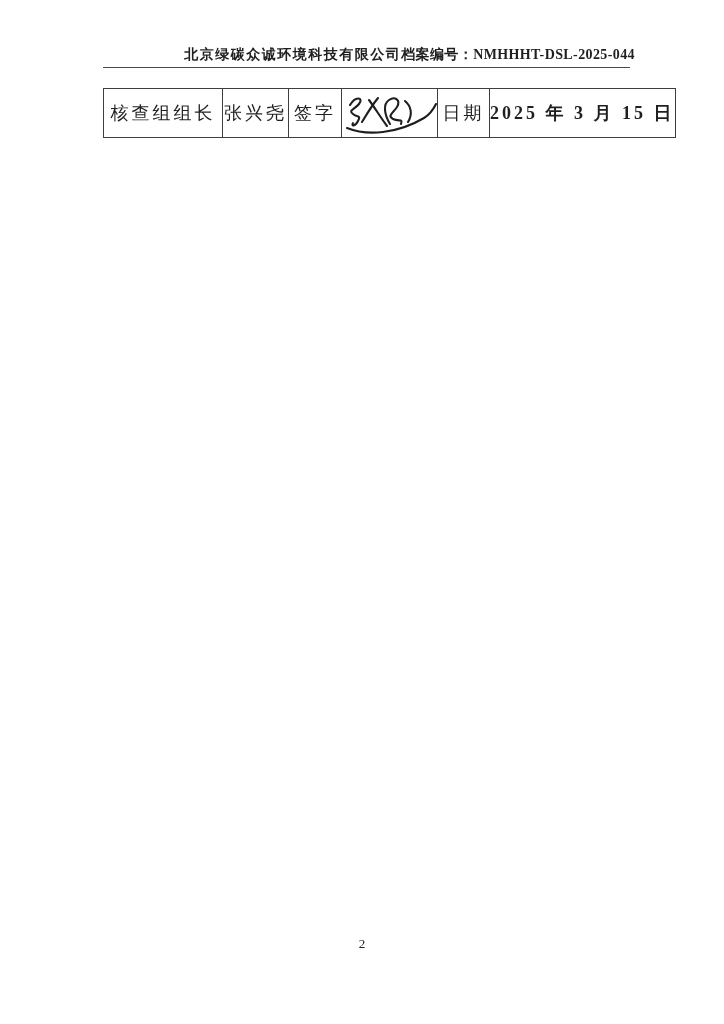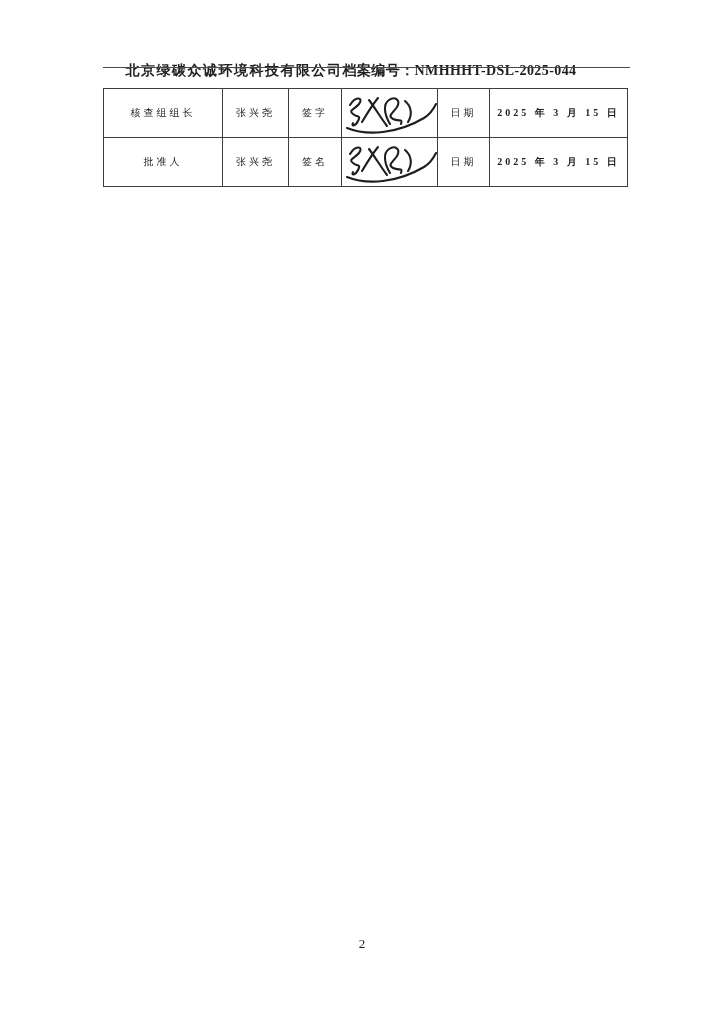--- a/index.html
+++ b/index.html
@@ -7,32 +7,32 @@
     position: relative;
     width: 724px;
     height: 1024px;
     background: #ffffff;
     font-family: "Liberation Serif", "DejaVu Serif", serif;
     color: #1f1f1f;
     overflow: hidden;
   }
   .doc-header {
     position: absolute;
-    left: 89px;
+    left: 111px;
     top: 46px;
     width: 524px;
     display: flex;
-    justify-content: center;
+    justify-content: flex-end;
     align-items: baseline;
     font-size: 14px;
     font-weight: bold;
     white-space: nowrap;
   }
   .company-name { letter-spacing: 1.5px; }
-  .file-no-group { letter-spacing: 0.4px; margin-top: 16px; }
+  .file-no-group { letter-spacing: 0.4px; }
   .header-rule {
     position: absolute;
     left: 103px;
     top: 67px;
     width: 527px;
     height: 0;
     border-top: 1.3px solid #4a4a4a;
   }
   table.sign-table {
     position: absolute;
@@ -40,21 +40,21 @@
     top: 88px;
     border-collapse: collapse;
     table-layout: fixed;
   }
   table.sign-table td {
     border: 1px solid #3e3e3e;
     height: 48px;
     padding: 0;
     text-align: center;
     vertical-align: middle;
-    font-size: 10px;
+    font-size: 18px;
     letter-spacing: 3px;
     white-space: nowrap;
   }
   td.date-cell { letter-spacing: 0.5px; font-weight: bold; }
   .sig-wrap {
     position: relative;
     width: 100%;
     height: 48px;
     overflow: visible;
   }
@@ -115,37 +115,18 @@
               <path d="M27,9 C33,17 39,27 45,35"></path>
               <path d="M48,33 C42,23 41,13 47,9 C53,5 59,9 55,16 C51,22 45,25 51,28 C57,31 61,27 59,33"></path>
               <path d="M63,10 C69,15 71,23 66,31"></path>
               <path d="M5,37 C25,45 55,43 82,27 C87,24 91,19 94,13"></path>
             </svg>
           </div>
         </td>
         <td>日期</td>
         <td class="date-cell">2025 年 3 月 15 日</td>
       </tr>
-      <tr>
-        <td>批准人</td>
-        <td>张兴尧</td>
-        <td>签名</td>
-        <td>
-          <div class="sig-wrap">
-            <svg class="sig-dark" width="96" height="44" viewBox="0 0 96 44">
-              <path d="M8,14 C14,4 22,7 17,13 C12,19 6,19 11,23 C16,27 19,24 16,30 C13,36 9,35 11,32"></path>
-              <path d="M20,31 C26,21 31,13 36,7"></path>
-              <path d="M27,9 C33,17 39,27 45,35"></path>
-              <path d="M48,33 C42,23 41,13 47,9 C53,5 59,9 55,16 C51,22 45,25 51,28 C57,31 61,27 59,33"></path>
-              <path d="M63,10 C69,15 71,23 66,31"></path>
-              <path d="M5,37 C25,45 55,43 82,27 C87,24 91,19 94,13"></path>
-            </svg>
-          </div>
-        </td>
-        <td>日期</td>
-        <td class="date-cell">2025 年 3 月 15 日</td>
-      </tr>
     </tbody>
   </table>
 
   <div class="page-footer">2</div>
 
 </div>
 
 </body></html>

